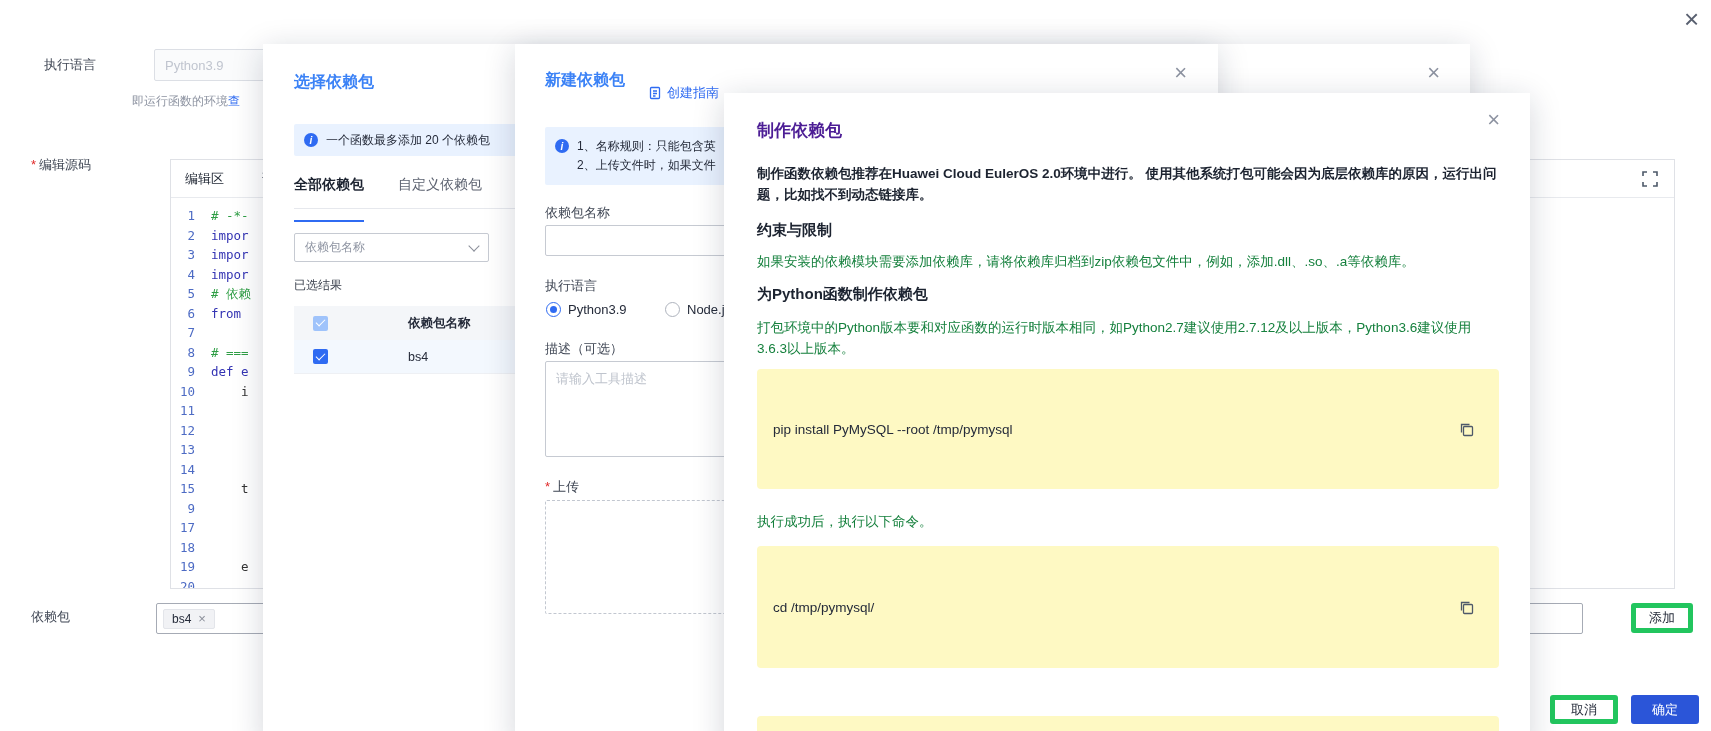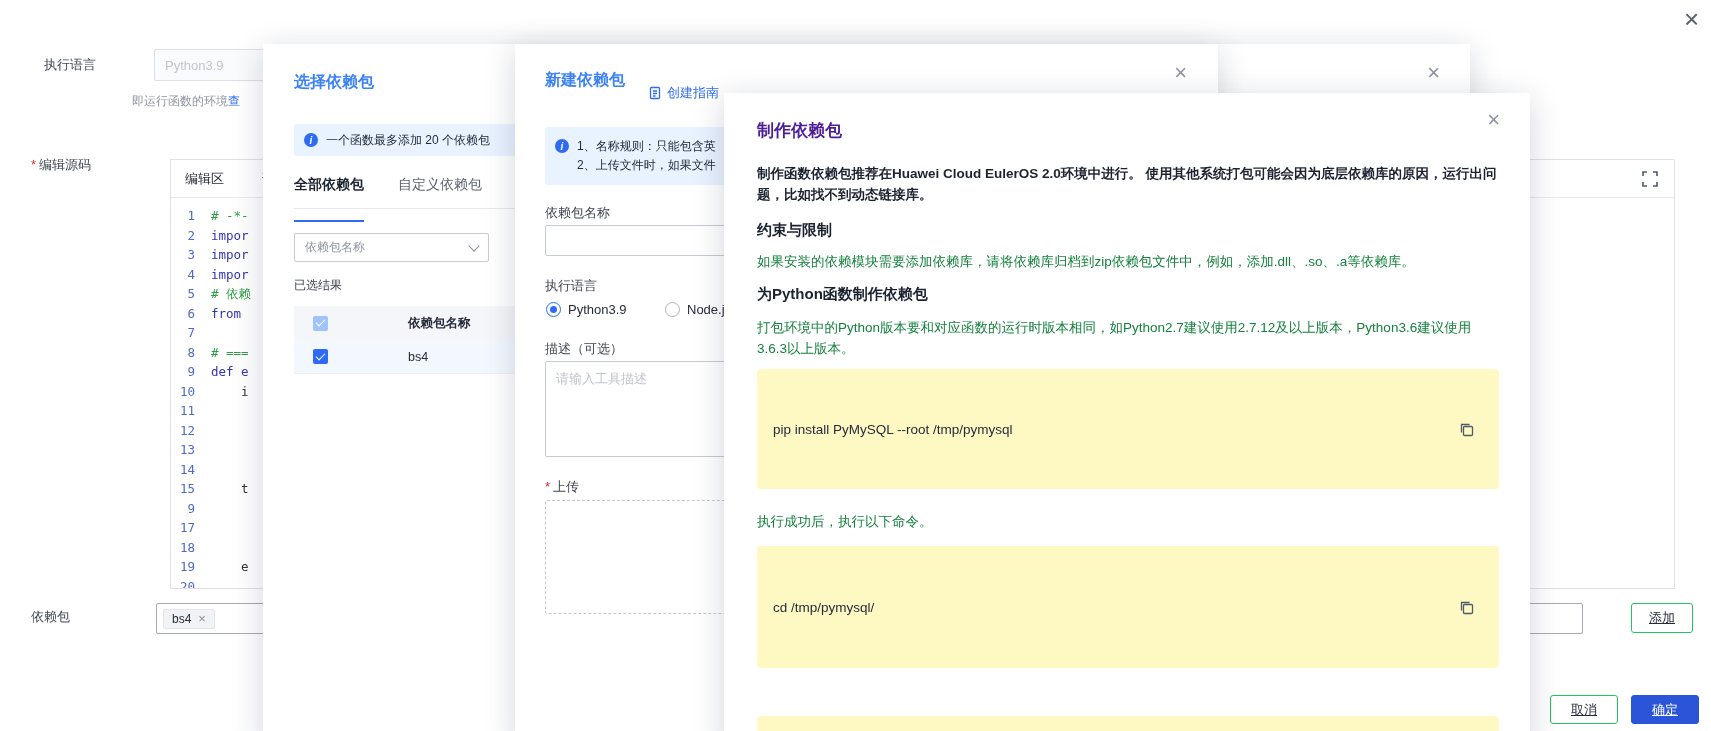--- a/index.html
+++ b/index.html
@@ -33,22 +33,22 @@
   .ct.pl { color:#333; }
 
   #deps-box { position:absolute; left:156px; top:603px; width:1427px; height:31px;
     border:1px solid #a6abb5; border-radius:2px; background:#fff;
     display:flex; align-items:center; padding:0 6px; }
   .tag { display:inline-flex; align-items:center; gap:7px; background:#f1f2f5;
     border:1px solid #e3e5ea; border-radius:2px; padding:2px 8px; font-size:12px; color:#252b3a; }
   .tag .x { color:#8a8e99; font-size:13px; line-height:1; cursor:pointer; }
 
   .btn { position:absolute; display:flex; align-items:center; justify-content:center;
-    border:1px solid #22c55e; border-radius:3px; background:#fff; font-size:13px;
-    color:#252b3a; cursor:pointer;text-decoration:underline; }
+    border:5px solid #22c55e; border-radius:3px; background:#fff; font-size:13px;
+    color:#252b3a; cursor:pointer; }
   #add-btn    { left:1631px; top:603px; width:62px; height:30px; }
   #cancel-btn { left:1550px; top:695px; width:68px; height:29px; }
   #ok-btn     { left:1631px; top:695px; width:68px; height:29px;
     background:#2b55d8; border-color:#2b55d8; color:#fff; }
 
   
   .modal { position:absolute; background:#fff; box-shadow:0 6px 30px rgba(15,26,57,.18); }
   .m-title { position:absolute; font-size:16px; font-weight:bold; color:#3b82f6; }
   .banner { position:absolute; background:#e9f2ff; border-radius:2px; display:flex;
     padding:0 10px; gap:8px; font-size:12px; color:#252b3a; align-items:center; }

